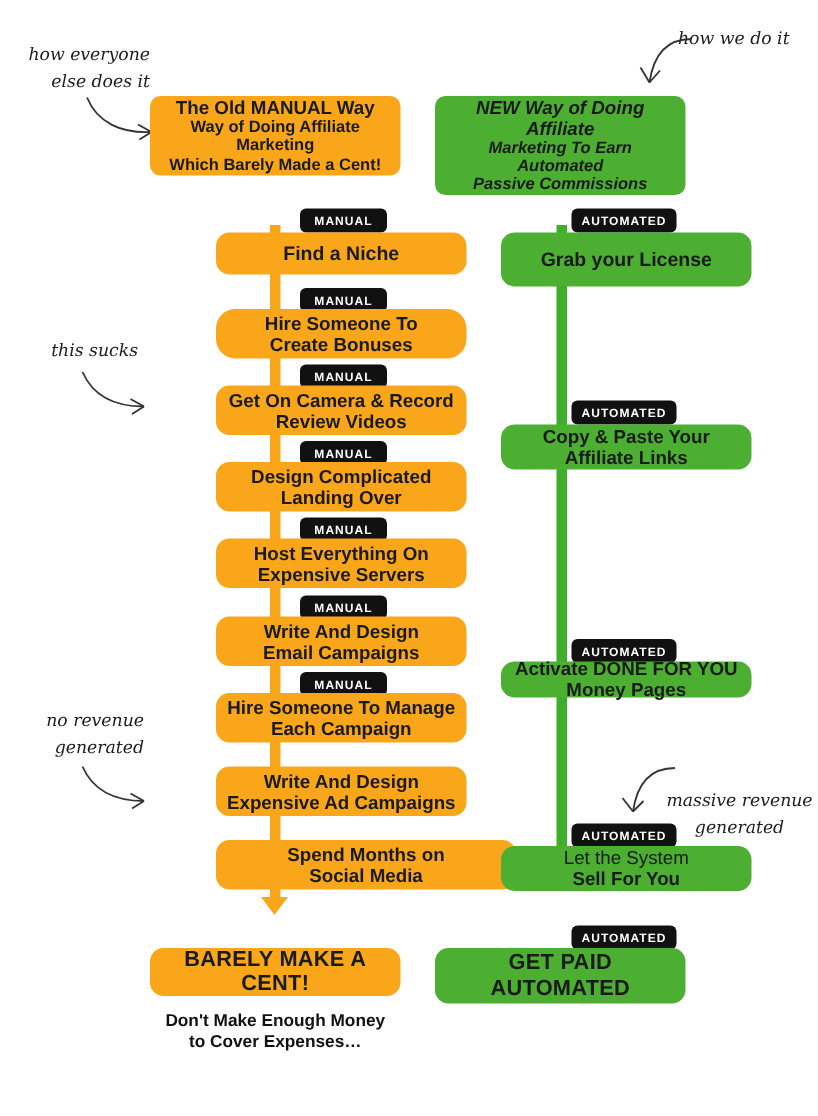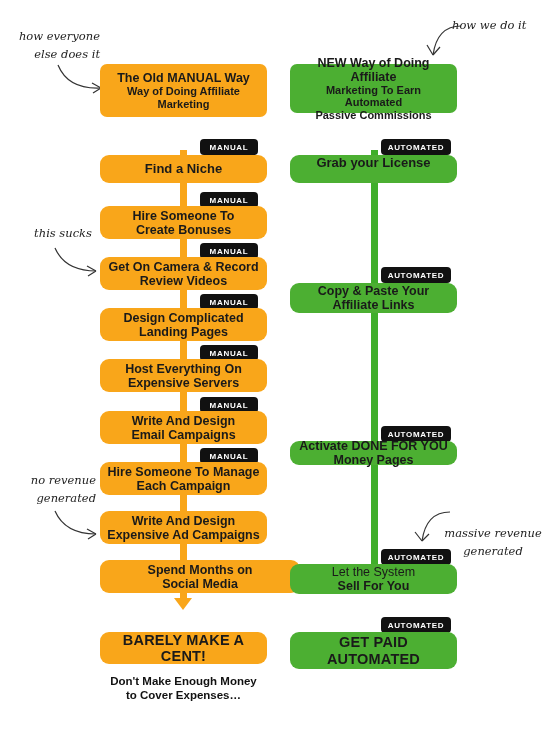--- a/index.html
+++ b/index.html
@@ -32,21 +32,21 @@
     box-sizing:border-box;
   }
   .box .txt{display:block;width:100%;}
   .box.orange{background:#F9A61A;}
   .box.green{background:#4CAF32;}
 
   .box.head{font-size:11px;font-weight:bold;border-radius:7px;}
   .box.head .l1{font-size:12.5px;font-weight:bold;display:block;}
   .box.head .l2{display:block;font-weight:bold;}
 
-  .box.step{font-size:12.5px;font-weight:bold;}
+  .box.step{font-size:12.5px;font-weight:bold;margin-left:44px;}
   .box.step.single{font-size:13px;}
   .box.result{font-size:14.5px;font-weight:bold;letter-spacing:.2px;}
 
   
   .badge{
     position:absolute;
     background:#111111;color:#ffffff;
     font-size:8px;font-weight:bold;letter-spacing:.7px;
     border-radius:4px;
     display:flex;align-items:center;justify-content:center;
@@ -125,36 +125,37 @@
   </div>
   <svg class="squiggle" style="left:411px;top:508px;" width="42" height="42" viewBox="0 0 42 42">
     <path d="M39 4 C 24 4, 14 12, 11 33" stroke="#333" stroke-width="1.2" fill="none"></path>
     <path d="M11 33 L 4 24 M11 33 L 18 26" stroke="#333" stroke-width="1.2" fill="none"></path>
   </svg>
 
   <div class="box orange head" style="left:100px;top:64px;width:167px;height:53px;">
     <span class="txt">
       <span class="l1">The Old MANUAL Way</span>
       <span class="l2">Way of Doing Affiliate Marketing</span>
+      <span class="l2">Which Barely Made a Cent!</span>
     </span>
   </div>
 
   <div class="badge" style="left:200px;top:139px;width:58px;">
     <span>MANUAL</span>
   </div>
   <div class="box orange step single" style="left:100px;top:155px;width:167px;height:28px;">
     <span class="txt">
       <span>Find a Niche</span>
     </span>
   </div>
 
   <div class="badge" style="left:200px;top:192px;width:58px;">
     <span>MANUAL</span>
   </div>
-  <div class="box orange step" style="left:100px;top:206px;width:167px;height:33px;">
+  <div class="box orange step" style="left:100px;top:206px;width:167px;height:33px;border-radius:13px;">
     <span class="txt">
       <span>Hire Someone To</span><br>
       <span>Create Bonuses</span>
     </span>
   </div>
 
   <div class="badge" style="left:200px;top:243px;width:58px;">
     <span>MANUAL</span>
   </div>
   <div class="box orange step" style="left:100px;top:257px;width:167px;height:33px;">
@@ -163,21 +164,21 @@
       <span>Review Videos</span>
     </span>
   </div>
 
   <div class="badge" style="left:200px;top:294px;width:58px;">
     <span>MANUAL</span>
   </div>
   <div class="box orange step" style="left:100px;top:308px;width:167px;height:33px;">
     <span class="txt">
       <span>Design Complicated</span><br>
-      <span>Landing Pages</span>
+      <span>Landing Over</span>
     </span>
   </div>
 
   <div class="badge" style="left:200px;top:345px;width:58px;">
     <span>MANUAL</span>
   </div>
   <div class="box orange step" style="left:100px;top:359px;width:167px;height:33px;">
     <span class="txt">
       <span>Host Everything On</span><br>
       <span>Expensive Servers</span>
@@ -219,32 +220,32 @@
   </div>
 
   <div class="box orange result" style="left:100px;top:632px;width:167px;height:32px;">
     <span class="txt">BARELY MAKE A CENT!</span>
   </div>
   <div class="footnote" style="left:100px;top:674px;width:167px;">
     <div>Don't Make Enough Money</div>
     <div>to Cover Expenses…</div>
   </div>
 
-  <div class="box green head" style="left:290px;top:64px;width:167px;height:49px;">
+  <div class="box green head" style="left:290px;top:64px;width:167px;height:66px;font-style:italic;">
     <span class="txt">
       <span class="l1">NEW Way of Doing Affiliate</span>
       <span class="l2">Marketing To Earn Automated</span>
       <span class="l2">Passive Commissions</span>
     </span>
   </div>
 
   <div class="badge" style="left:381px;top:139px;width:70px;">
     <span>AUTOMATED</span>
   </div>
-  <div class="box green step single" style="left:290px;top:155px;width:167px;height:28px;align-items:flex-end;">
+  <div class="box green step single" style="left:290px;top:155px;width:167px;height:36px;">
     <span class="txt">
       <span>Grab your  License</span>
     </span>
   </div>
 
   <div class="badge" style="left:381px;top:267px;width:70px;">
     <span>AUTOMATED</span>
   </div>
   <div class="box green step" style="left:290px;top:283px;width:167px;height:30px;">
     <span class="txt">

